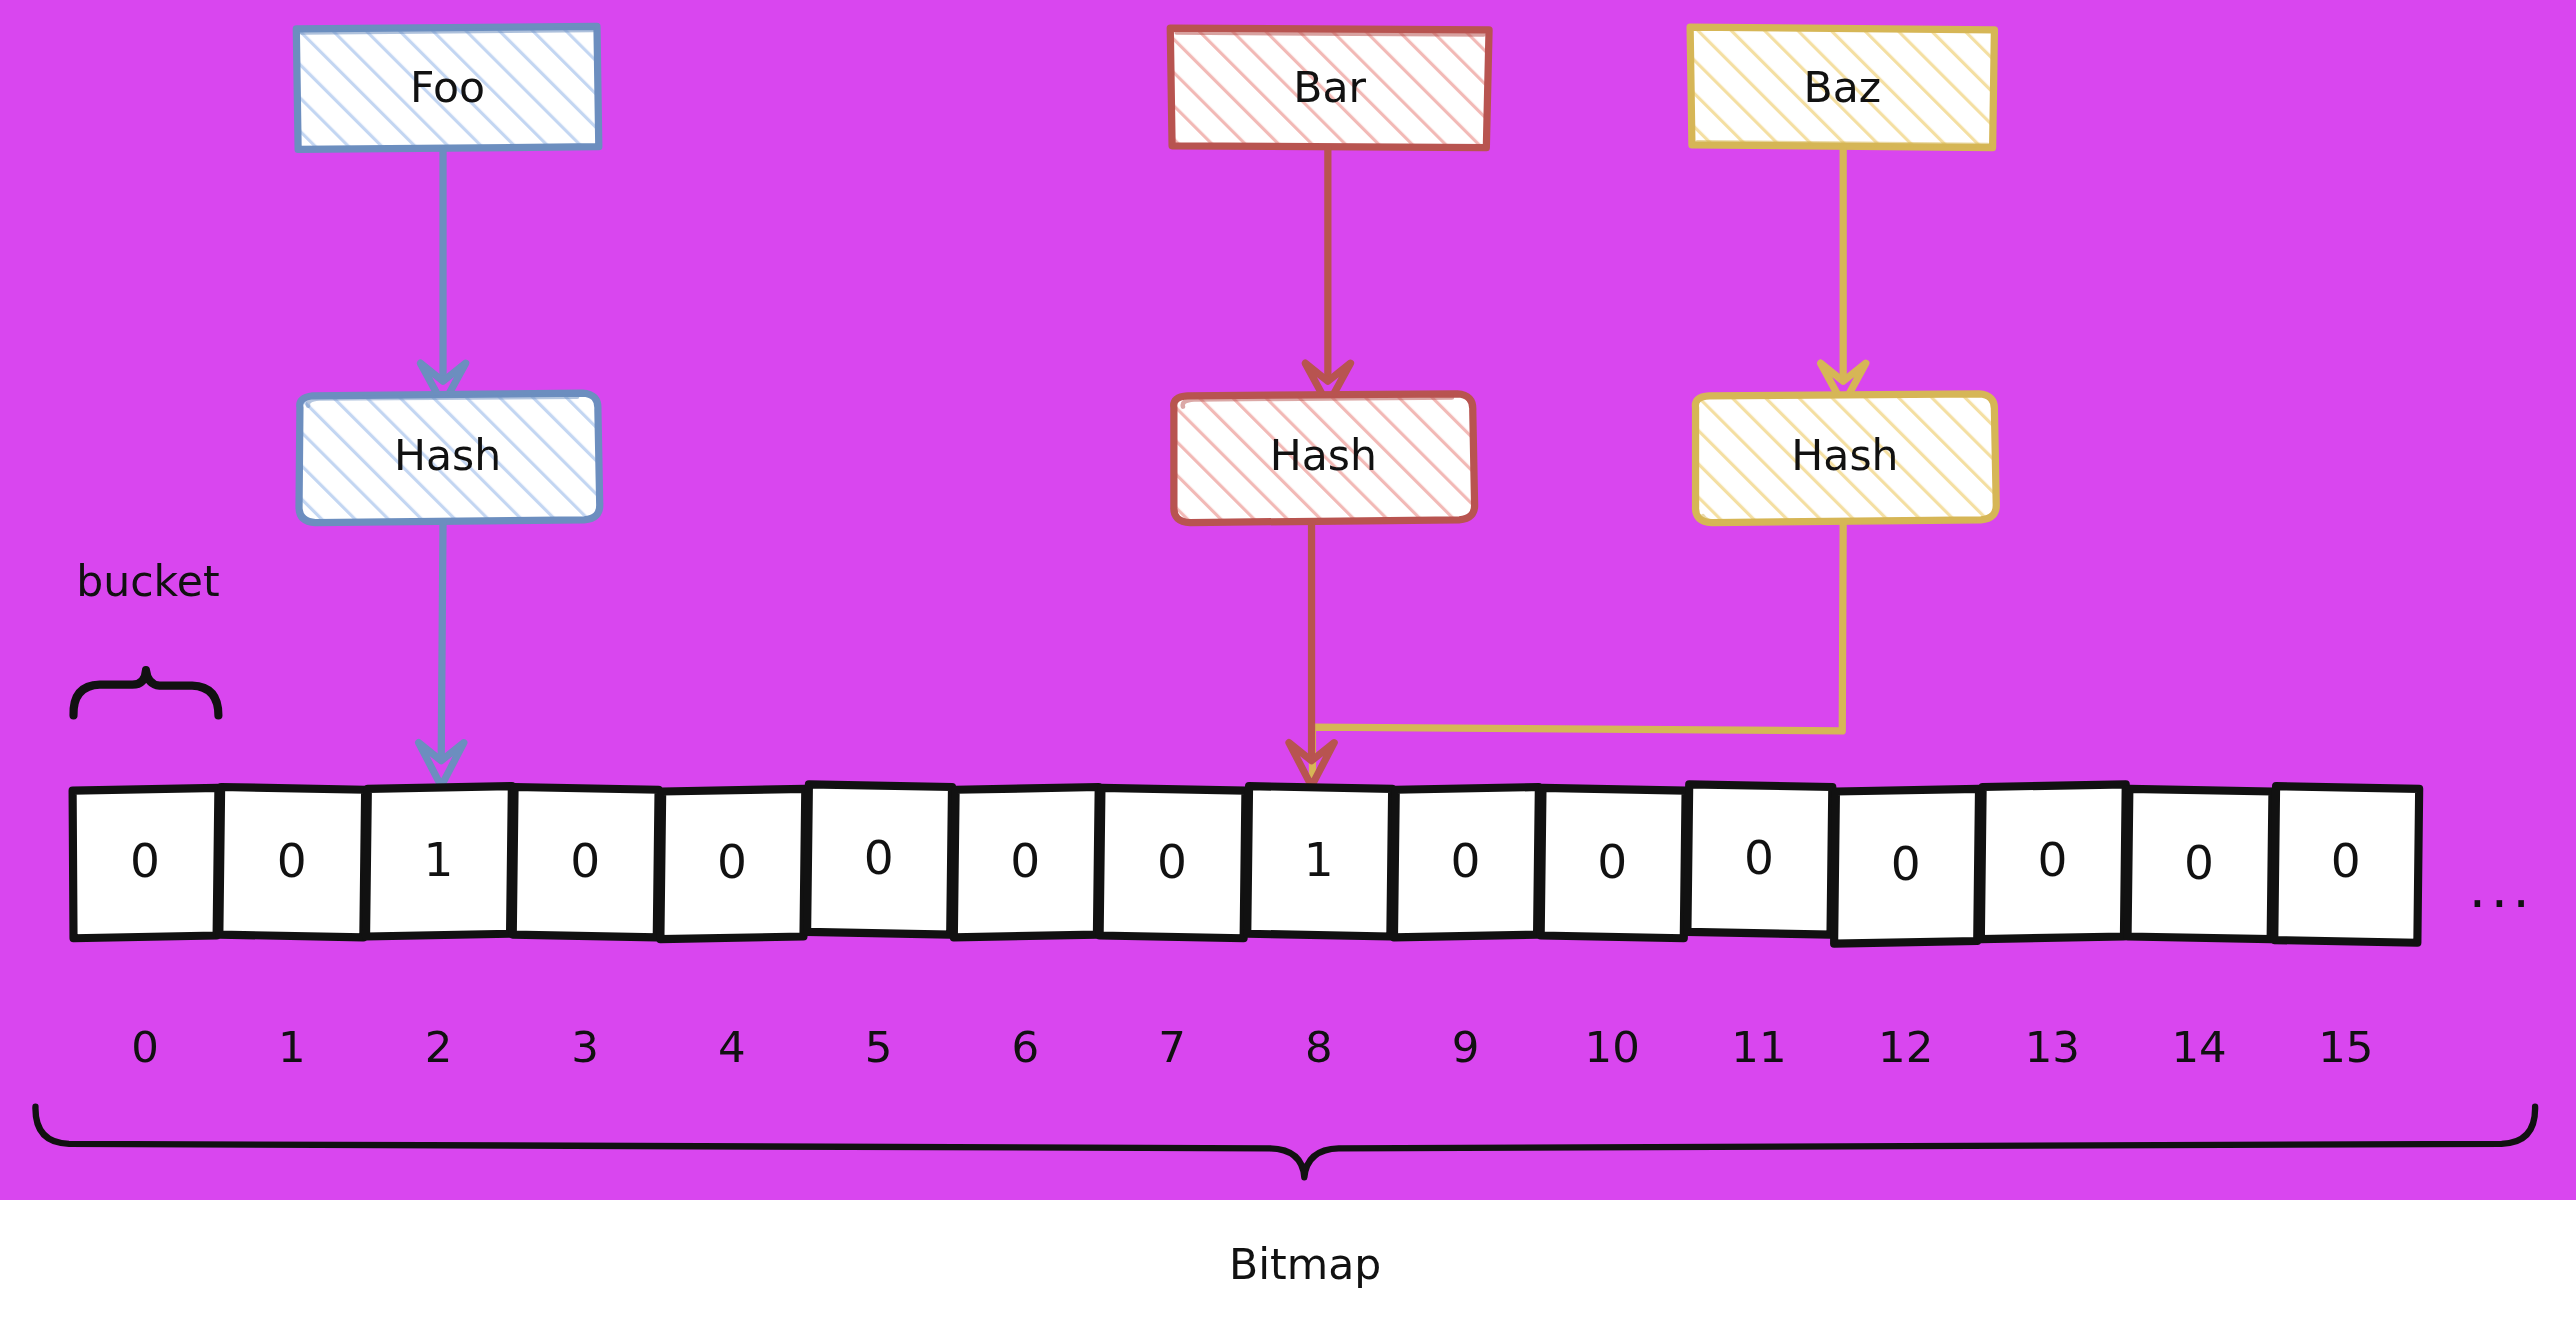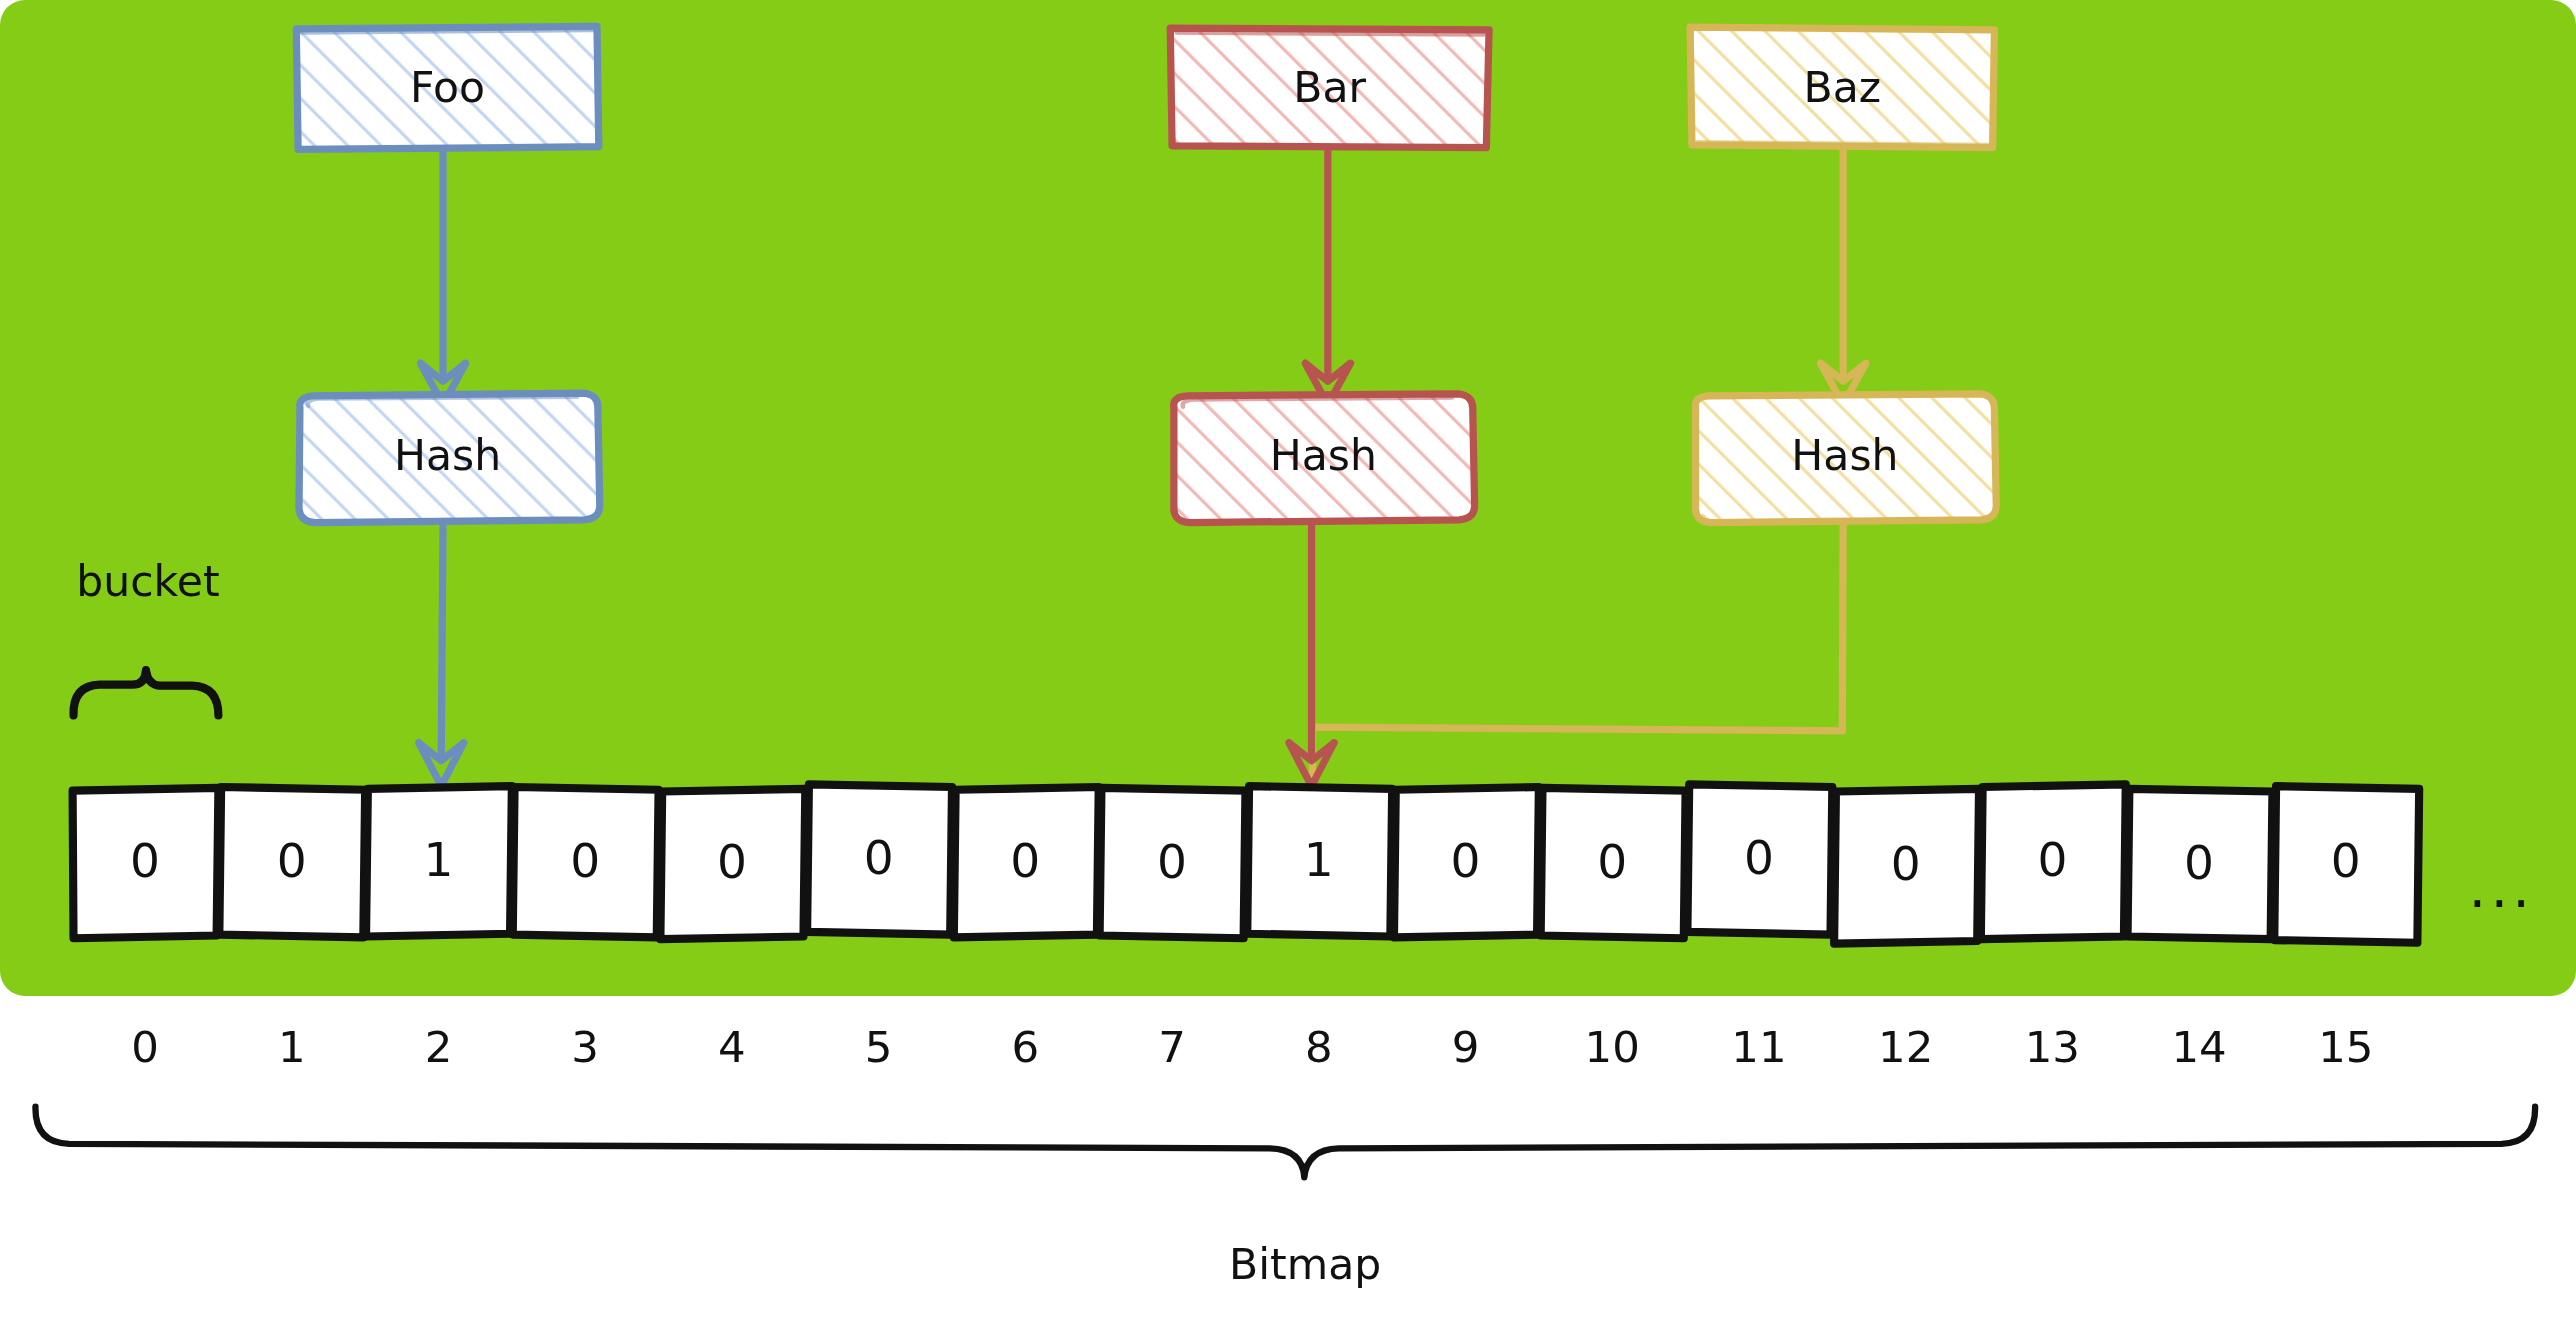--- a/index.html
+++ b/index.html
@@ -10,23 +10,22 @@
   body {
     width: 2576px;
     height: 1344px;
     font-family: "DejaVu Sans", sans-serif;
     overflow: hidden;
     position: relative;
   }
   #stage {
     position: relative;
     width: 2576px;
-    height: 996px;
-    background: #84cc16;
-    border-radius: 25px;
+    height: 1200px;
+    background: #d946ef;
   }
   svg#diagram {
     position: absolute;
     left: 0;
     top: 0;
     width: 2576px;
     height: 1344px;
     display: block;
   }
   .lbl {

